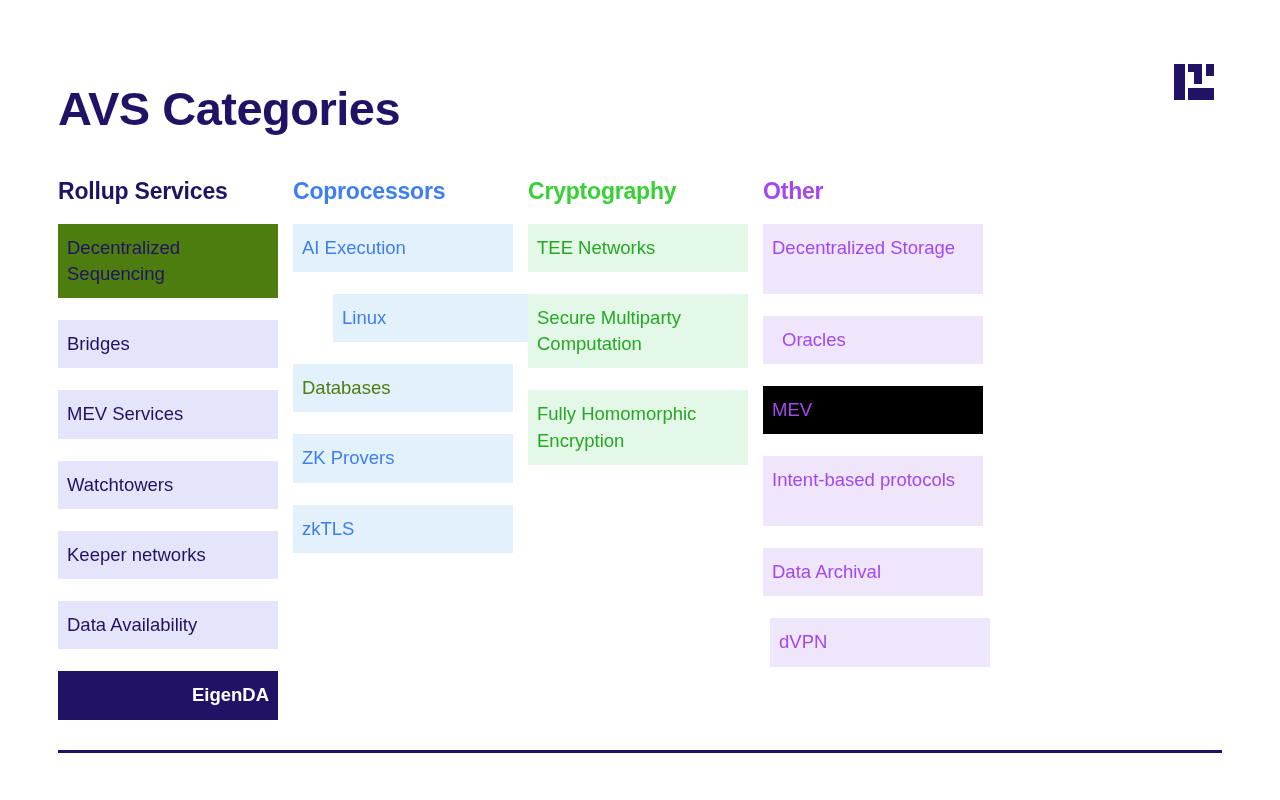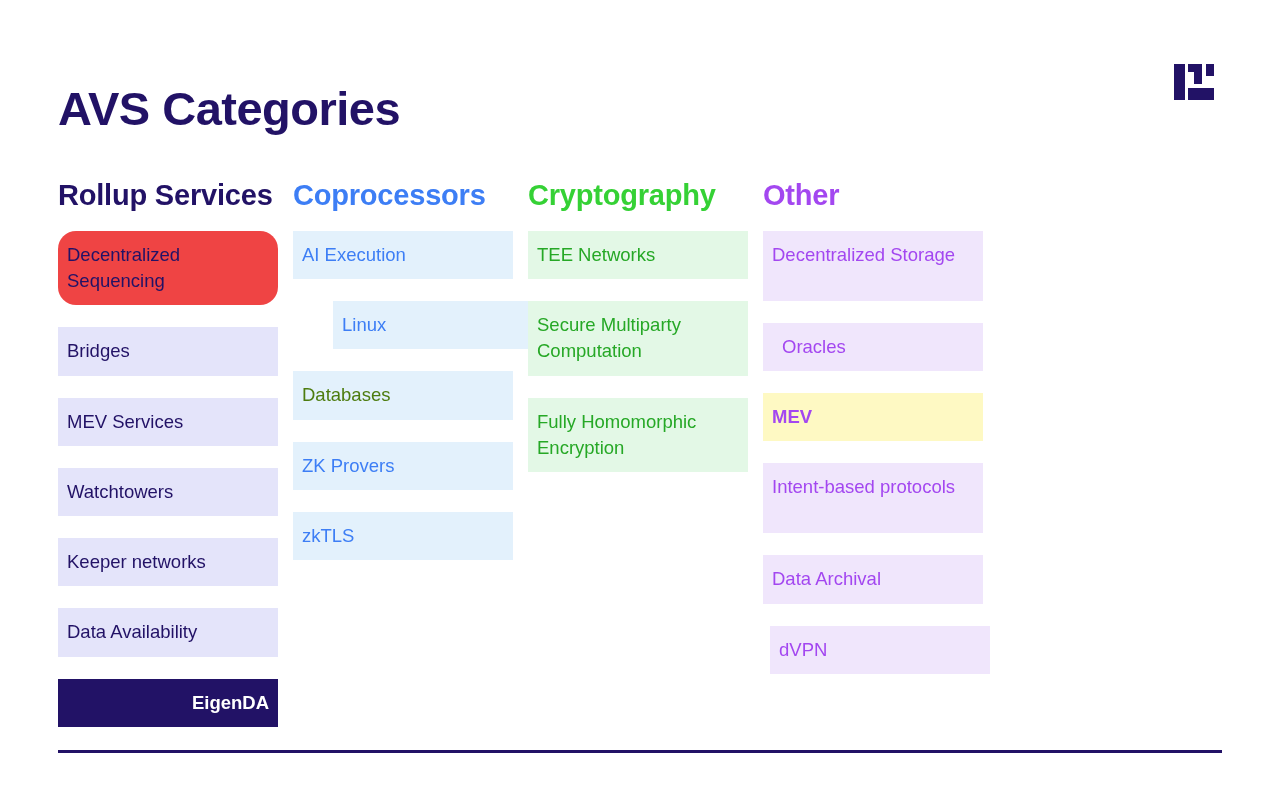--- a/index.html
+++ b/index.html
@@ -53,21 +53,21 @@
     align-items: flex-start;
     gap: 15px;
   }
   .column {
     width: 220px;
     flex: 0 0 220px;
     display: flex;
     flex-direction: column;
   }
   .column-header {
-    font-size: 29px;
+    font-size: 23px;
     font-weight: bold;
     letter-spacing: -0.2px;
     line-height: 1.2;
     margin: 0 0 18px 0;
     white-space: nowrap;
   }
   .card {
     box-sizing: border-box;
     width: 220px;
     min-height: 44px;
@@ -111,21 +111,21 @@
         <rect x="20" y="14" width="8" height="12"></rect>
         <rect x="32" y="6" width="8" height="12"></rect>
         <rect x="14" y="30" width="26" height="12"></rect>
       </g>
     </svg>
   </div>
 
   <div class="columns">
       <div class="column">
         <div class="column-header" style="color: rgb(34, 18, 102);">Rollup Services</div>
-        <div class="card two-line" style="background: #ef4444; color: rgb(34, 18, 102); border-radius: 18px;">Decentralized Sequencing</div>
+        <div class="card two-line" style="background: #4d7c0f; color: rgb(34, 18, 102);">Decentralized Sequencing</div>
         <div class="card" style="background: rgb(228, 228, 250); color: rgb(34, 18, 102);">Bridges</div>
         <div class="card" style="background: rgb(228, 228, 250); color: rgb(34, 18, 102);">MEV Services</div>
         <div class="card" style="background: rgb(228, 228, 250); color: rgb(34, 18, 102);">Watchtowers</div>
         <div class="card" style="background: rgb(228, 228, 250); color: rgb(34, 18, 102);">Keeper networks</div>
         <div class="card" style="background: rgb(228, 228, 250); color: rgb(34, 18, 102);">Data Availability</div>
         <div class="card highlight" style="background: rgb(34, 18, 102); color: rgb(255, 255, 255); text-align: right;">EigenDA</div>
       </div>
       <div class="column">
         <div class="column-header" style="color: rgb(61, 126, 245);">Coprocessors</div>
         <div class="card" style="background: rgb(227, 241, 252); color: rgb(61, 126, 245);">AI Execution</div>
@@ -137,21 +137,21 @@
       <div class="column">
         <div class="column-header" style="color: rgb(53, 209, 53);">Cryptography</div>
         <div class="card" style="background: rgb(227, 248, 230); color: rgb(38, 168, 38);">TEE Networks</div>
         <div class="card two-line" style="background: rgb(227, 248, 230); color: rgb(38, 168, 38);">Secure Multiparty Computation</div>
         <div class="card two-line" style="background: rgb(227, 248, 230); color: rgb(38, 168, 38);">Fully Homomorphic Encryption</div>
       </div>
       <div class="column">
         <div class="column-header" style="color: rgb(163, 71, 240);">Other</div>
         <div class="card two-line" style="background: rgb(240, 230, 252); color: rgb(163, 71, 240);">Decentralized Storage</div>
         <div class="card" style="background: rgb(240, 230, 252); color: rgb(163, 71, 240); padding-left: 19px;">Oracles</div>
-        <div class="card" style="background: #fef9c3; color: rgb(163, 71, 240); font-weight: bold;">MEV</div>
+        <div class="card" style="background: #000000; color: rgb(163, 71, 240);">MEV</div>
         <div class="card two-line" style="background: rgb(240, 230, 252); color: rgb(163, 71, 240);">Intent-based protocols</div>
         <div class="card" style="background: rgb(240, 230, 252); color: rgb(163, 71, 240);">Data Archival</div>
         <div class="card" style="background: rgb(240, 230, 252); color: rgb(163, 71, 240); margin-left: 7px;">dVPN</div>
       </div>
     </div>
 
   <div class="bottom-rule"></div>
 </div>
 
 </body></html>

